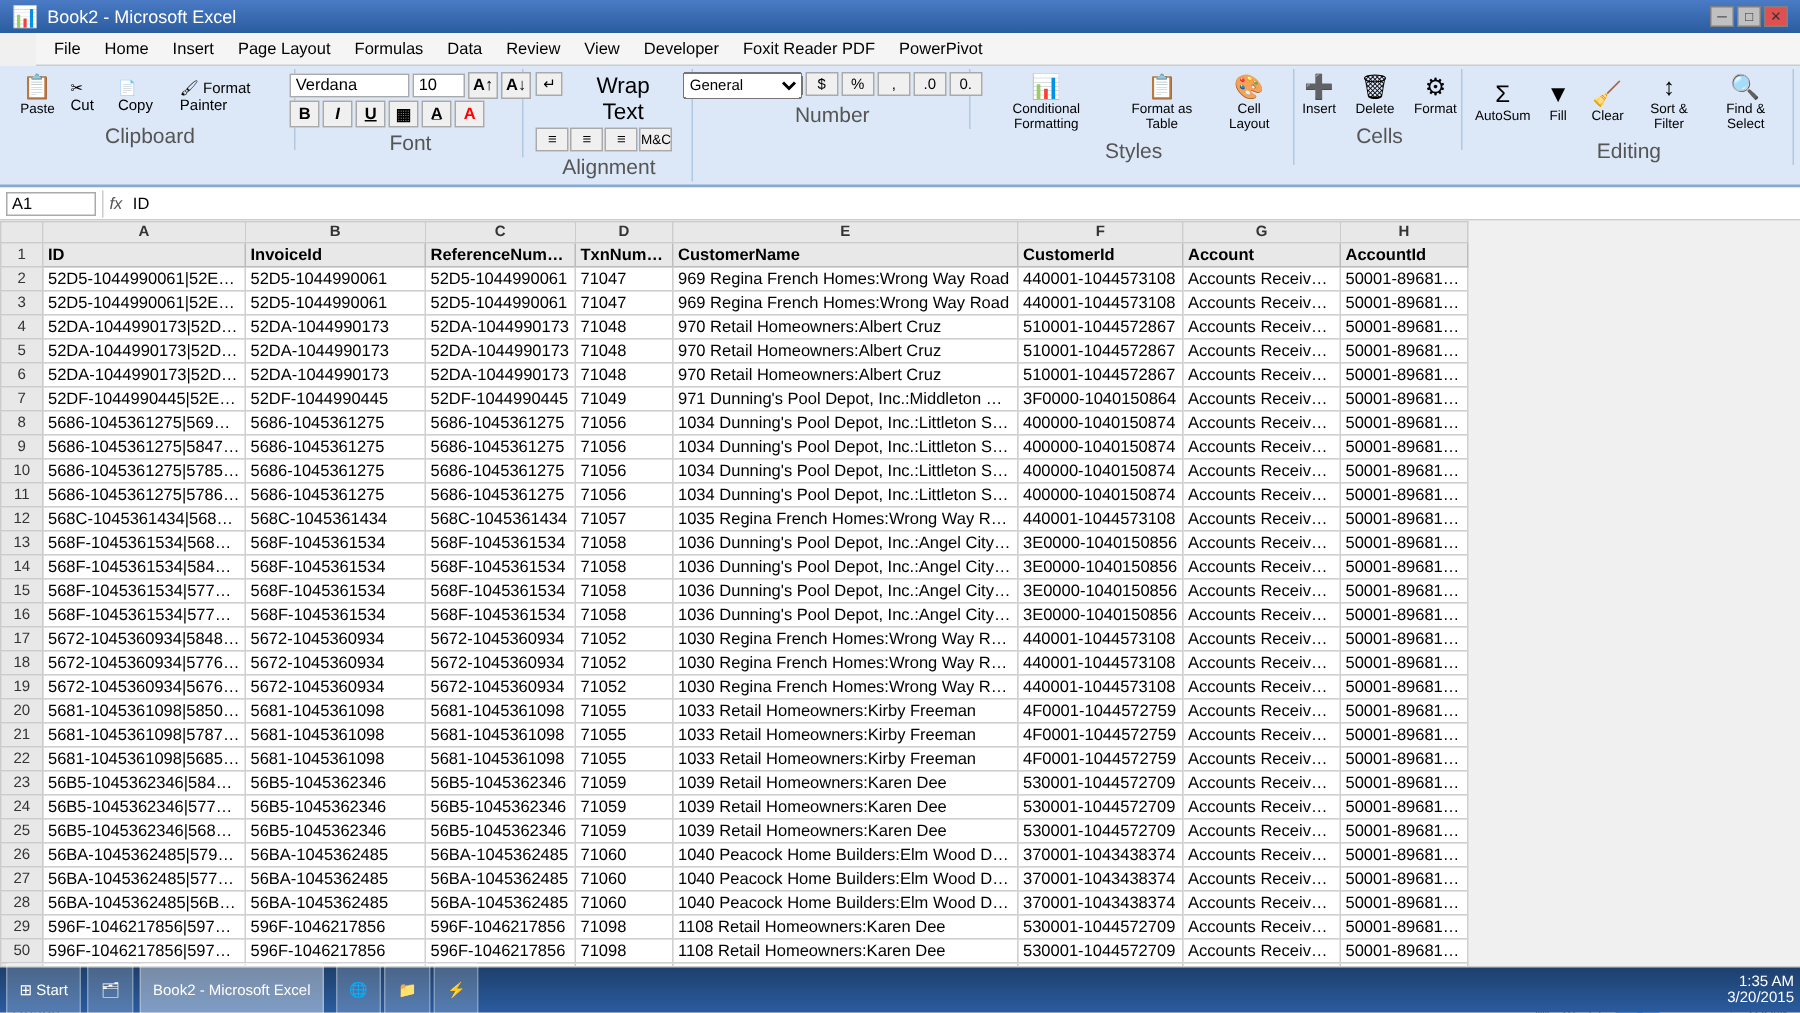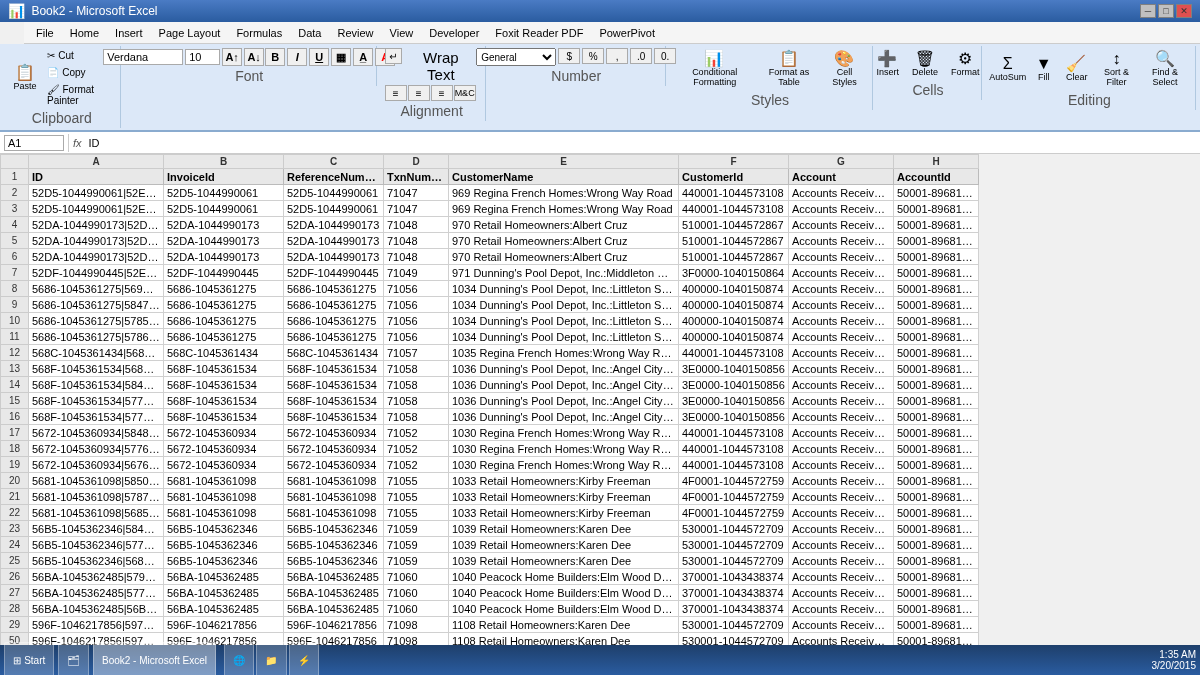--- a/index.html
+++ b/index.html
@@ -239,21 +239,21 @@
       border-radius: 2px;
       height: 24px;
       display: flex;
       align-items: center;
     }
     .taskbar-btn.active { background: rgba(255,255,255,0.4); }
     #taskbar-time { color: white; font-size: 10px; margin-left: auto; text-align: right; }
     
     .zoom-slider { width: 80px; }
 
-    .font-group-inner { display: flex; flex-direction: row; gap: 1px; }
+    .font-group-inner { display: flex; flex-direction: column; gap: 1px; }
     .font-row { display: flex; gap: 2px; align-items: center; }
     .font-box { border: 1px solid #aaa; padding: 1px 3px; font-size: 11px; background: white; width: 80px; }
     .font-size-box { border: 1px solid #aaa; padding: 1px 3px; font-size: 11px; background: white; width: 35px; }
     .font-btn { width: 20px; height: 18px; border: 1px solid #aaa; background: #f0f0f0; cursor: pointer; font-size: 11px; display: flex; align-items: center; justify-content: center; font-weight: bold; }
     
     .align-group { display: flex; flex-direction: column; gap: 1px; }
     .align-row { display: flex; gap: 1px; }
     .align-btn { width: 22px; height: 16px; border: 1px solid #aaa; background: #f0f0f0; cursor: pointer; font-size: 10px; display: flex; align-items: center; justify-content: center; }
   </style>
 </head>
@@ -287,21 +287,21 @@
 
 <div id="ribbon">
   <div id="ribbon-content">
 
     <div class="ribbon-group">
       <div class="ribbon-group-content">
         <div class="ribbon-btn">
           <div class="ribbon-btn-icon">📋</div>
           <div class="ribbon-btn-label">Paste</div>
         </div>
-        <div style="display:flex;flex-direction:column;gap:2px;">
+        <div style="display:flex;flex-direction:row;gap:2px;">
           <div class="ribbon-small-btn">✂ Cut</div>
           <div class="ribbon-small-btn">📄 Copy</div>
           <div class="ribbon-small-btn">🖌 Format Painter</div>
         </div>
       </div>
       <div class="ribbon-group-label">Clipboard</div>
     </div>
 
     <div class="ribbon-group">
       <div class="ribbon-group-content">
@@ -366,21 +366,21 @@
         <div class="ribbon-btn">
           <div class="ribbon-btn-icon">📊</div>
           <div class="ribbon-btn-label">Conditional Formatting</div>
         </div>
         <div class="ribbon-btn">
           <div class="ribbon-btn-icon">📋</div>
           <div class="ribbon-btn-label">Format as Table</div>
         </div>
         <div class="ribbon-btn">
           <div class="ribbon-btn-icon">🎨</div>
-          <div class="ribbon-btn-label">Cell Styles</div>
+          <div class="ribbon-btn-label">Cell Layout</div>
         </div>
       </div>
       <div class="ribbon-group-label">Styles</div>
     </div>
 
     <div class="ribbon-group">
       <div class="ribbon-group-content">
         <div class="ribbon-btn">
           <div class="ribbon-btn-icon">➕</div>
           <div class="ribbon-btn-label">Insert</div>

